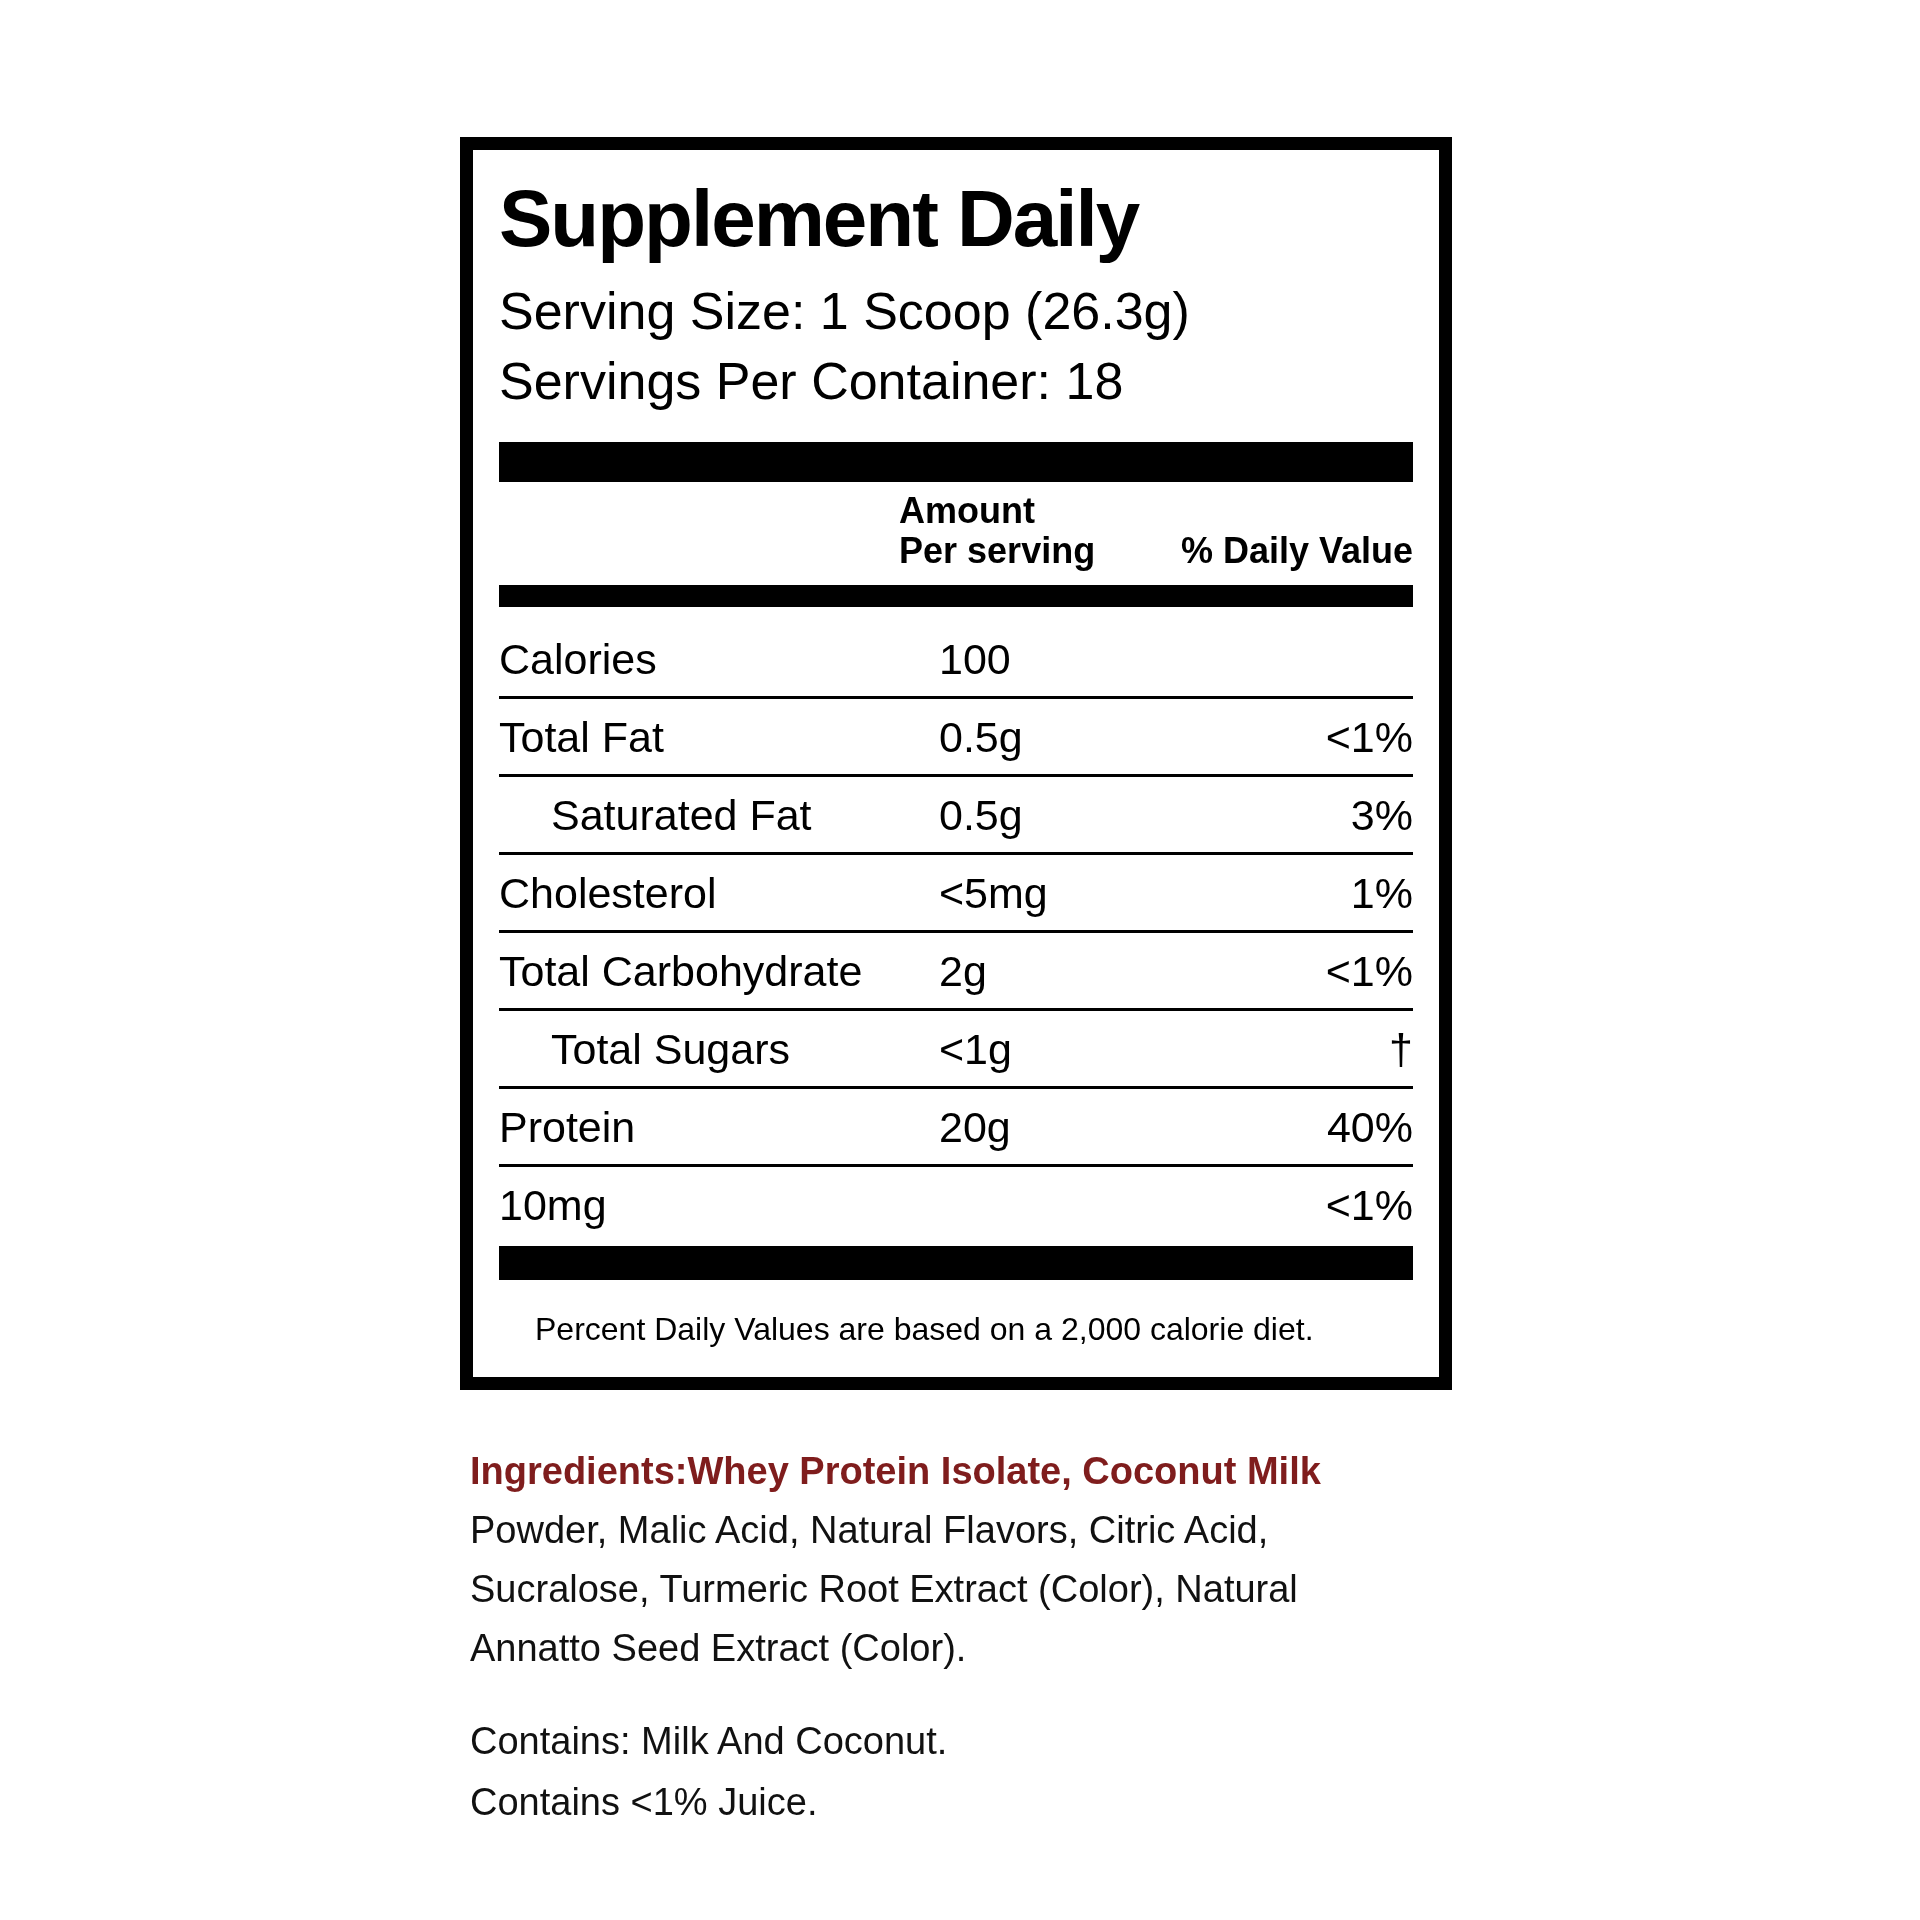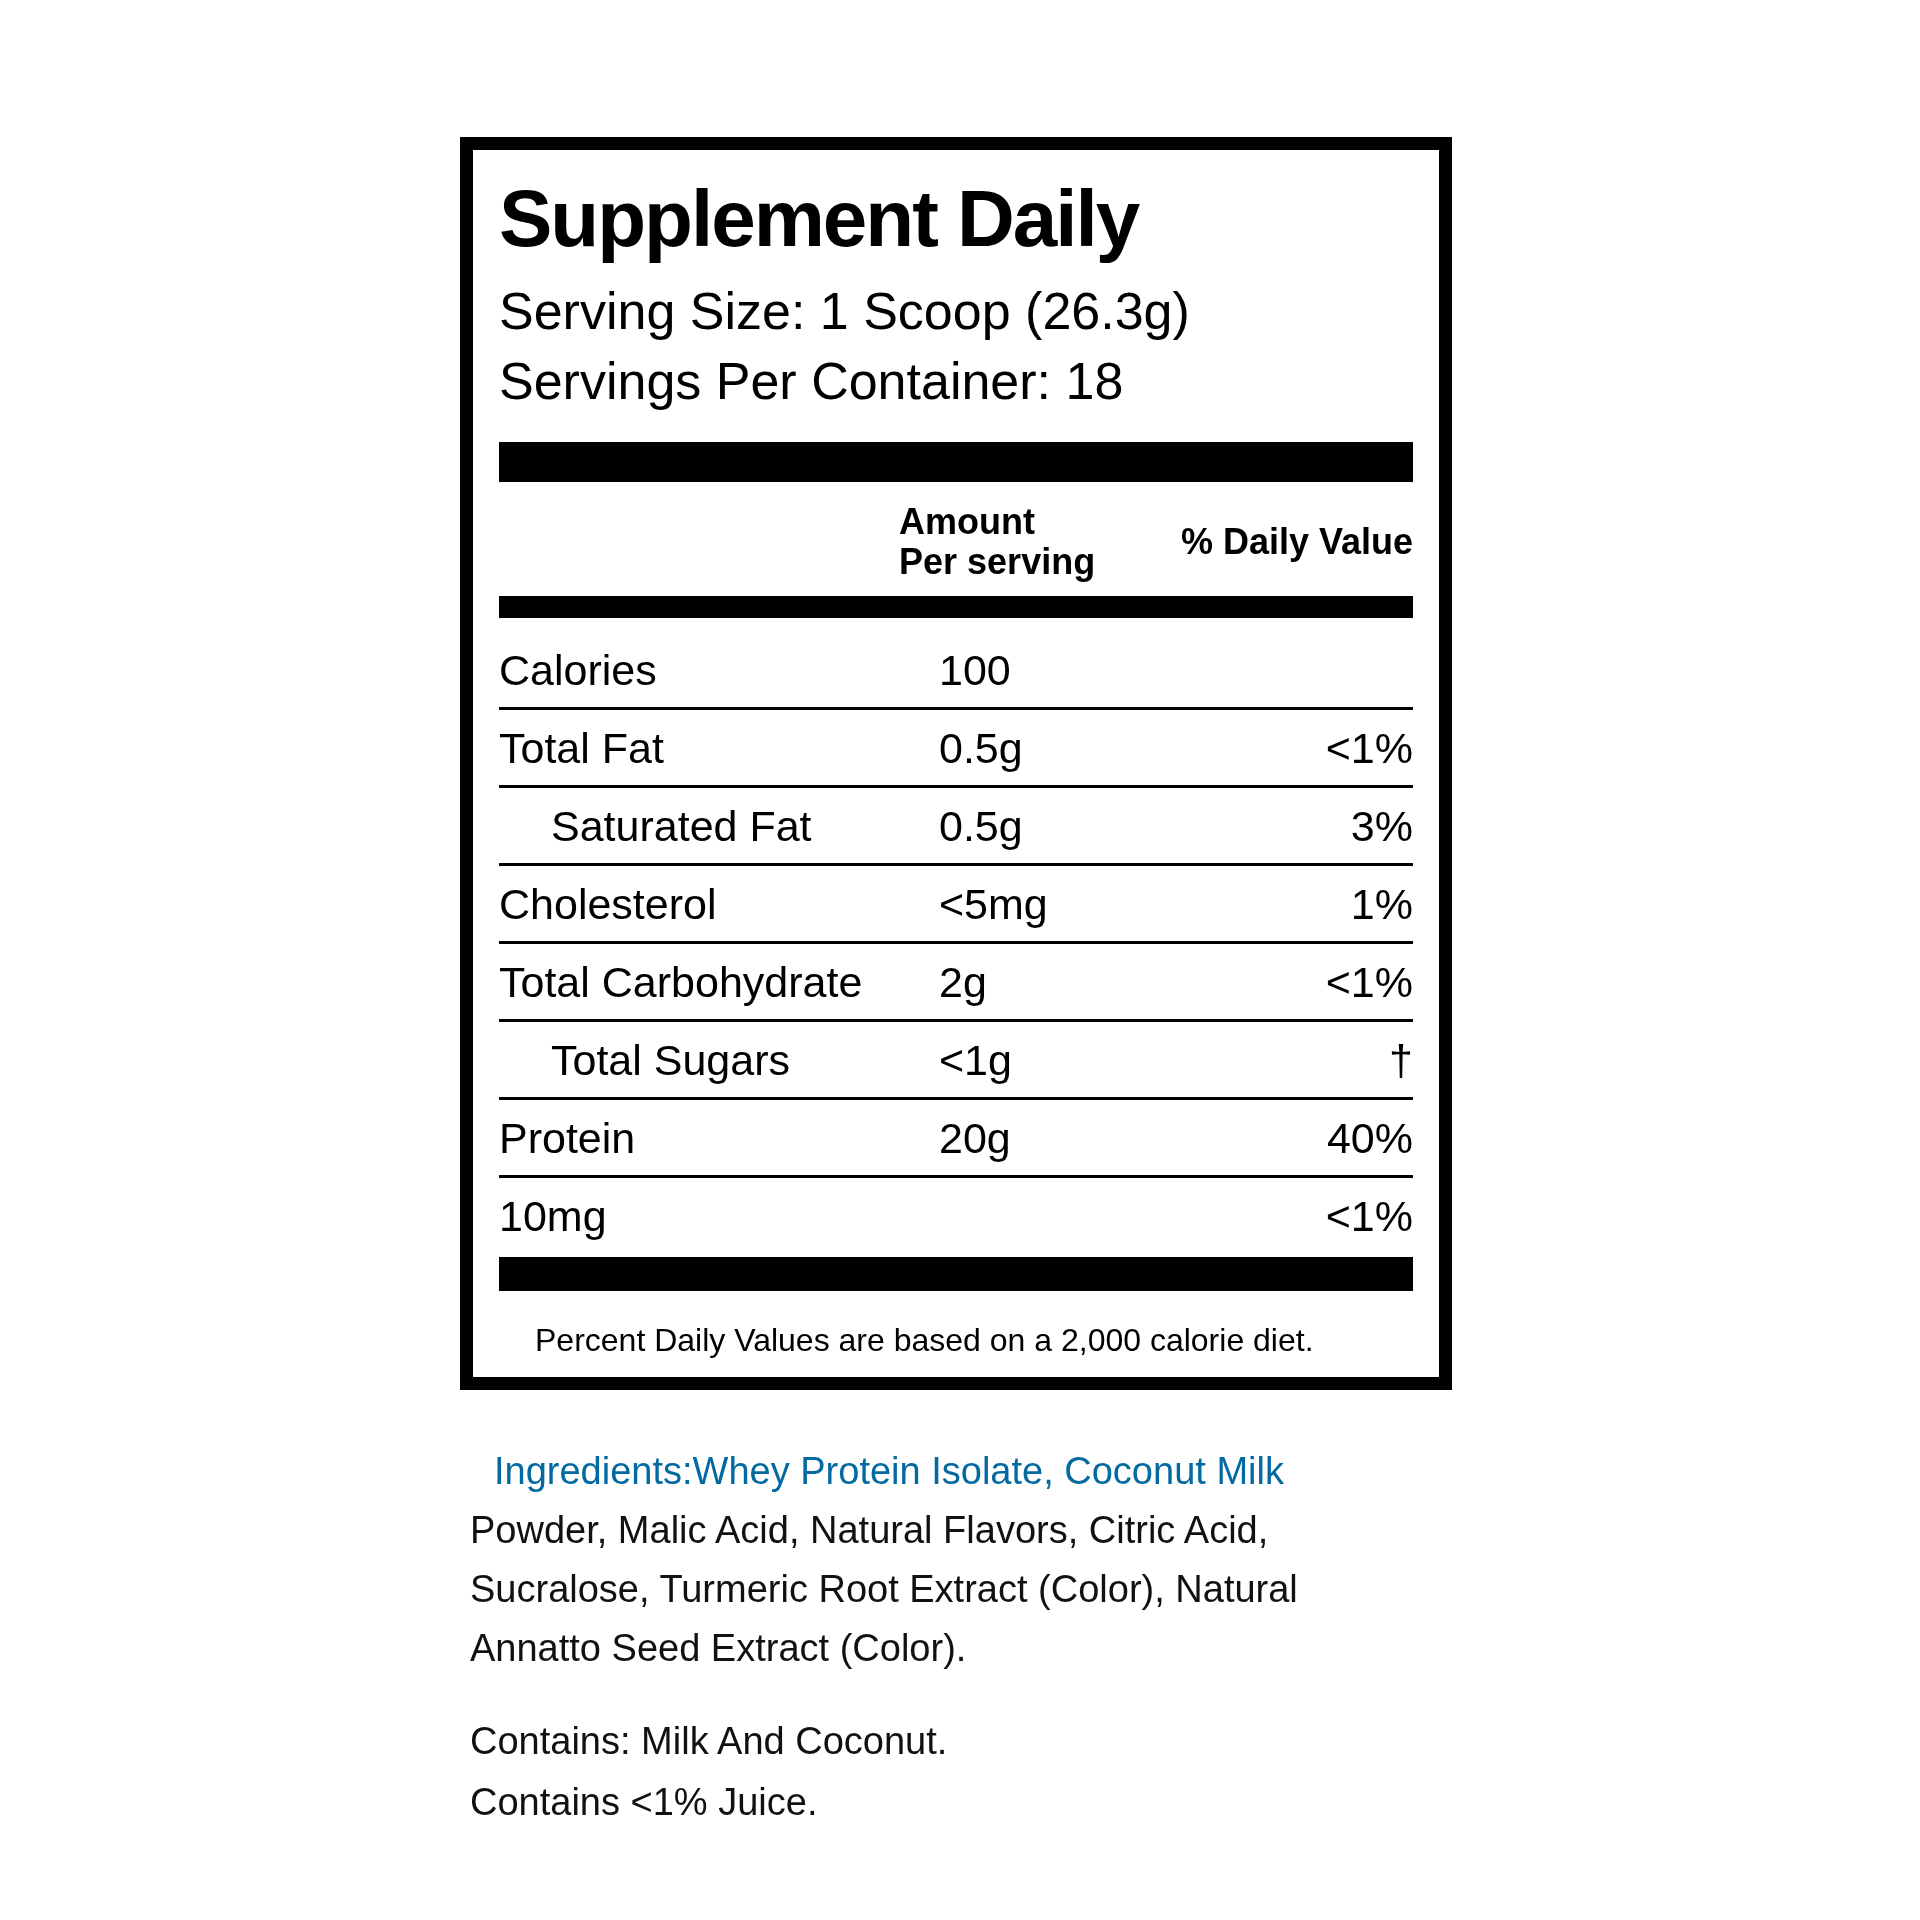--- a/index.html
+++ b/index.html
@@ -37,22 +37,22 @@
   }
   .serving-block { margin-top: 14px; }
 
   .bar { background: #000; width: 100%; }
   .bar-thick  { height: 40px; margin-top: 26px; }
   .bar-medium { height: 22px; margin-top: 14px; }
   .bar-bottom { height: 34px; margin-top: 4px; }
 
   .col-header {
     display: flex;
-    align-items: center;
-    margin-top: 20px;
+    align-items: flex-end;
+    margin-top: 9px;
   }
   .col-header .spacer { width: 440px; }
   .amount-header {
     font-weight: bold;
     font-size: 36px;
     line-height: 40px;
     width: 310px;
   }
   .dv-header {
     flex: 1;
@@ -96,21 +96,21 @@
   
   .ingredients-block {
     position: absolute;
     left: 470px; top: 1442px;
     width: 960px;
     font-size: 38px;
     line-height: 59px;
     color: #111;
   }
   .ing-line { white-space: nowrap; }
-  .ing-line.bold { font-weight: normal; color: #0369a1; margin-left: 24px; }
+  .ing-line.bold { font-weight: bold; color: #7f1d1d; }
   .contains-block {
     margin-top: 33px;
     font-size: 38px;
     line-height: 61px;
   }
   .contains-line { white-space: nowrap; }
 </style>
 </head>
 <body>
 

